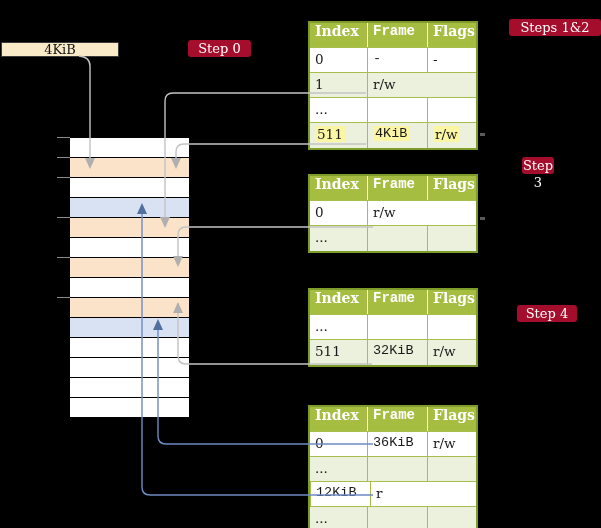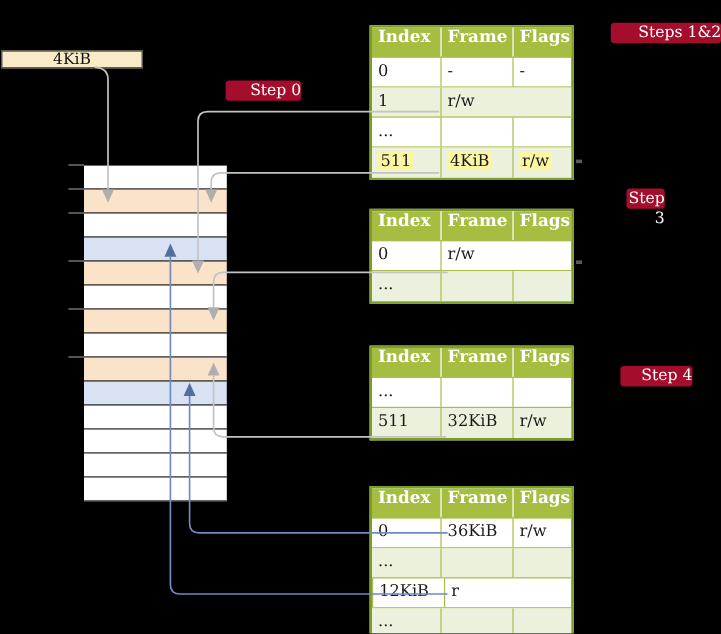--- a/index.html
+++ b/index.html
@@ -6,43 +6,43 @@
   #canvas{position:relative;width:601px;height:528px;background:#000;overflow:hidden;
           font-family:"DejaVu Serif", serif;}
 
   
   .regbox{position:absolute;left:1px;top:42px;width:116px;height:13px;
           background:#FAEBC8;border:1px solid #3a3a3a;color:#111;
           font-size:13px;line-height:13px;text-align:center;}
 
   
   .badge{position:absolute;height:17px;background:#A40D2B;color:#fff;
-         border-radius:3px;font-size:13px;line-height:17px;text-align:right;}
-  #b-step0 {left:188px;top:40px;width:63px;margin-top:27px;}
+         border-radius:3px;font-size:13px;line-height:17px;text-align:center;}
+  #b-step0 {left:188px;top:40px;width:63px;}
   #b-steps12{left:509px;top:19px;width:92px;}
   #b-step3 {left:522px;top:157px;width:32px;}
   #b-step4 {left:517px;top:266px;width:60px;margin-top:39px;}
 
   
   #stack{position:absolute;left:70px;top:137px;width:119px;border-top:1px solid #000;}
   .mrow{height:19px;border-bottom:1px solid #000;}
   .mrow.white{background:#ffffff;}
   .mrow.peach{background:#FBE3C9;}
   .mrow.blue {background:#D9E2F3;}
   .tick{position:absolute;left:57px;width:13px;height:1px;background:#8c8c8c;}
 
   
   .ptable{position:absolute;left:308px;width:170px;border:2px solid #7E9C2A;
           box-sizing:border-box;background:#fff;}
   #t1{top:21px;} #t2{top:174px;} #t3{top:288px;} #t4{top:405px;}
   .pt-row{display:flex;height:25px;box-sizing:border-box;border-bottom:1px solid #A6BE4B;}
   .ptable .pt-row:last-child{border-bottom:none;}
   .pt-cell{box-sizing:border-box;padding:3px 0 0 5px;font-size:13.5px;color:#1a1a1a;
            overflow:hidden;white-space:nowrap;}
-  .c1{width:57px;} .c2{width:60px;border-left:1px solid #A6BE4B;}
+  .c1{width:57px;} .c2{width:60px;border-left:1px solid #A6BE4B;font-family:Liberation Mono, monospace;}
   .c3{flex:1;border-left:1px solid #A6BE4B;}
   .pt-head{background:#A5BE41;}
   .pt-head .pt-cell{color:#fff;font-weight:bold;font-size:14px;padding-top:0;}
   .pt-head .c2,.pt-head .c3{border-left:1px solid #fff;}
   .tint{background:#ECF1DD;}
   .hl{background:#FBF6A4;padding:0 2px;}
 
   
   #arrows{position:absolute;left:0;top:0;pointer-events:none;}
   .agray{stroke:#C3C3C3;stroke-width:1.4;fill:none;}

